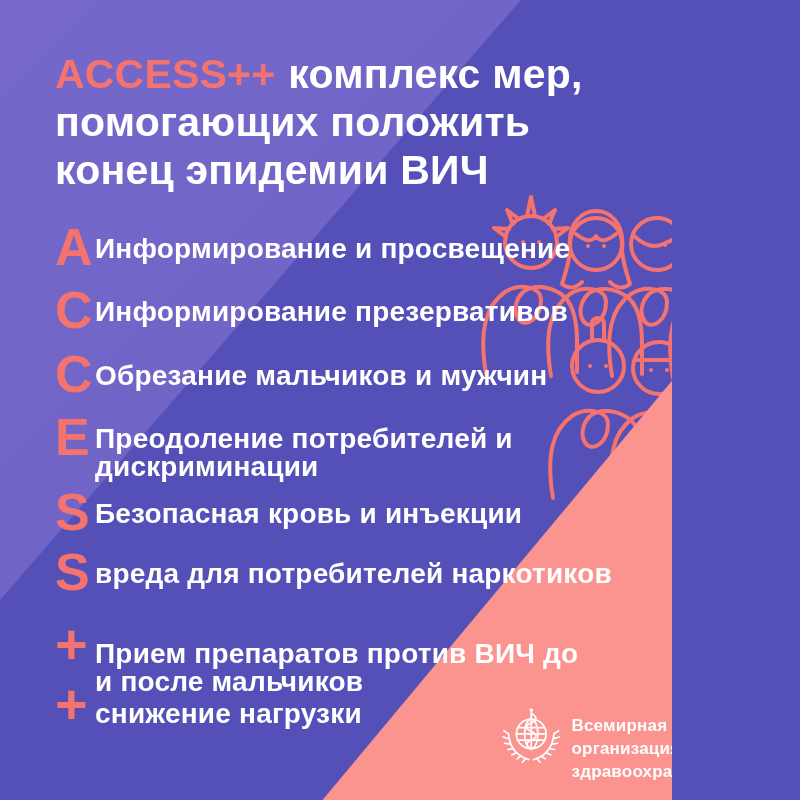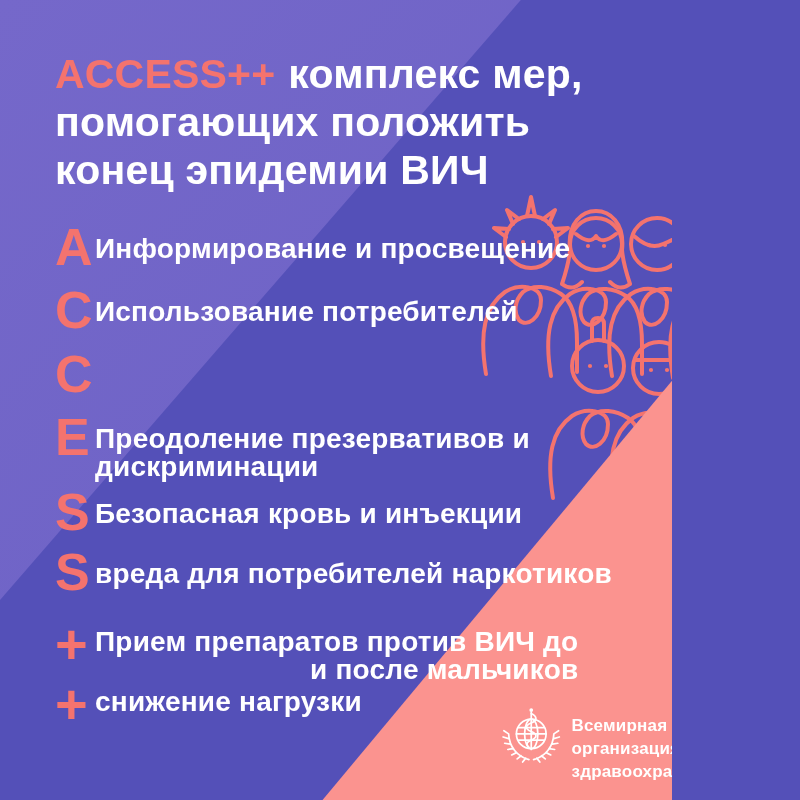--- a/index.html
+++ b/index.html
@@ -19,21 +19,21 @@
        font-size:41px;line-height:48px;font-weight:700;color:var(--white);letter-spacing:.2px;}
   .title .accent{color:var(--coral);margin-right:13px;}
   .title .tline{display:block;}
 
   .item{position:absolute;left:55px;display:flex;align-items:flex-start;}
   .bullet{flex:0 0 40px;width:40px;color:var(--coral);font-weight:700;
        font-size:52px;line-height:52px;}
   .item.plus .bullet{font-size:56px;line-height:44px;}
   .item-text{color:var(--white);font-size:28px;line-height:28px;font-weight:700;
        margin-top:14px;letter-spacing:.2px;white-space:nowrap;}
-  .item.plus .item-text{margin-top:6px;text-align:right;}
+  .item.plus .item-text{margin-top:18px;}
   .item-text .l{display:block;}
 
   .illustration{position:absolute;left:478px;top:188px;}
   .people *{vector-effect:non-scaling-stroke;}
   .people path,.people circle.outline,.people line{fill:none;stroke:var(--coral);
        stroke-width:4;stroke-linecap:round;stroke-linejoin:round;}
   .people circle.eye{fill:var(--coral);stroke:none;}
 
   .who{position:absolute;left:500px;top:698px;display:flex;align-items:flex-start;}
   .who-emblem path,.who-emblem circle.o,.who-emblem line,.who-emblem ellipse{
@@ -123,32 +123,35 @@
   <div class="item" style="top:221px">
     <span class="bullet">A</span>
     <div class="item-text">
         <span class="l">Информирование и просвещение</span>
       </div>
   </div>
 
   <div class="item" style="top:284px">
     <span class="bullet">C</span>
     <div class="item-text">
-        <span class="l">Использование потребителей</span>
+        <span class="l">Информирование презервативов</span>
       </div>
   </div>
 
   <div class="item" style="top:348px">
     <span class="bullet">C</span>
+    <div class="item-text">
+        <span class="l">Обрезание мальчиков и мужчин</span>
+      </div>
   </div>
 
   <div class="item" style="top:411px">
     <span class="bullet">E</span>
     <div class="item-text">
-      <span class="l">Преодоление презервативов и</span>
+      <span class="l">Преодоление потребителей и</span>
       <span class="l">дискриминации</span>
     </div>
   </div>
 
   <div class="item" style="top:486px">
     <span class="bullet">S</span>
     <div class="item-text">
         <span class="l">Безопасная кровь и инъекции</span>
       </div>
   </div>

